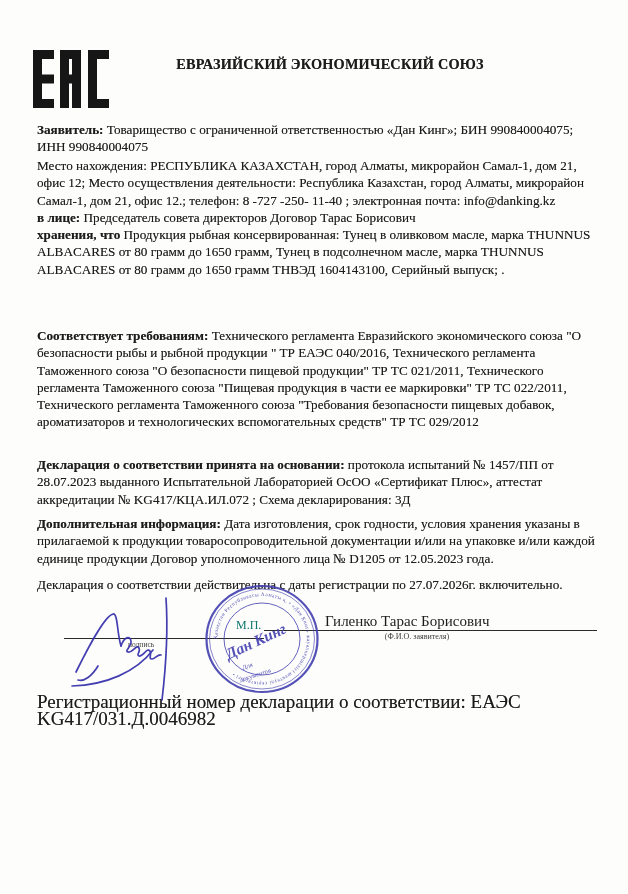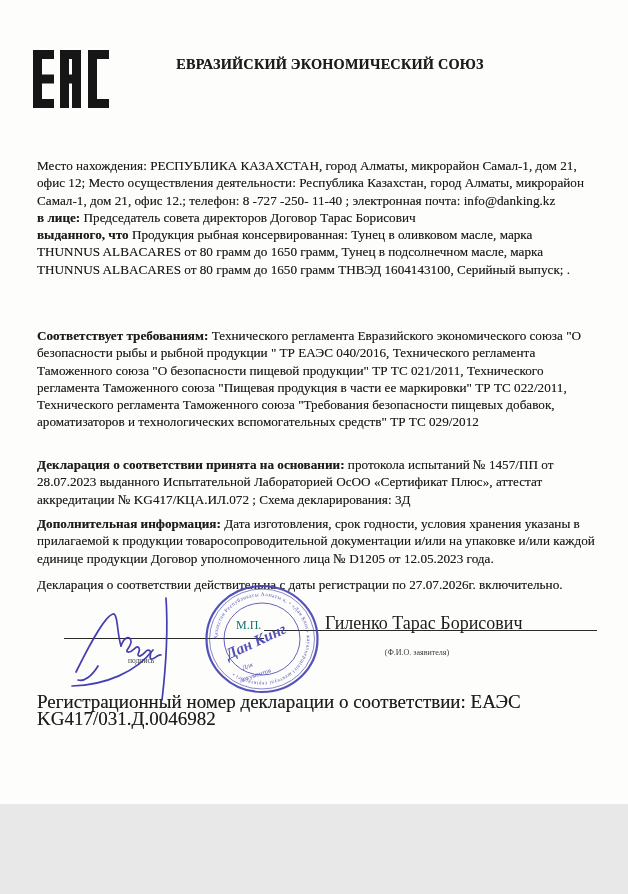--- a/index.html
+++ b/index.html
@@ -1,37 +1,37 @@
 <!DOCTYPE html>
 <html><head>
 <meta charset="utf-8">
 <style>
   html,body{margin:0;padding:0;background:#e8e8e8;}
   .page{
-    position:relative;width:628px;height:804px;margin:0 auto;
+    position:relative;width:628px;height:894px;margin:0 auto;
     background:#fdfdfb;overflow:hidden;
     font-family:"Liberation Serif","DejaVu Serif",serif;
     color:#1c1c1c;
   }
   .par{
     position:absolute;left:37px;width:561px;
     font-size:13.2px;line-height:17.3px;
     text-shadow:0 0 .35px rgba(45,45,45,.55);
   }
   .par b{font-weight:bold;}
   .doc-title{
     position:absolute;left:130px;top:54px;width:400px;
     text-align:center;font-weight:bold;font-size:14.3px;line-height:21.5px;
     letter-spacing:.2px;text-shadow:0 0 .4px rgba(30,30,30,.6);
   }
   .eac-logo{position:absolute;left:33px;top:50px;}
   .sig-line{position:absolute;border-top:1.4px solid #2a2a2a;}
-  .caption{position:absolute;color:#3a3a3a;margin-top:16px;}
+  .caption{position:absolute;color:#3a3a3a;}
   .mp-label{position:absolute;left:236px;top:618px;font-size:12px;color:#0f766e;z-index:6;}
-  .applicant-name{position:absolute;left:325px;top:613px;font-size:18px;z-index:6;}
+  .applicant-name{position:absolute;left:325px;top:613px;font-size:15px;z-index:6;}
   .name-caption{left:362px;top:632px;width:110px;text-align:center;font-size:8px;z-index:6;}
   .sign-caption{left:128px;top:640px;font-size:7.5px;z-index:1;}
   .stamp{position:absolute;left:204px;top:584px;z-index:3;opacity:.92;}
   .signature{position:absolute;left:58px;top:586px;z-index:5;}
   .footer-par{position:absolute;left:37px;font-size:19px;line-height:17.3px;
     text-shadow:0 0 .35px rgba(45,45,45,.55);}
 </style>
 </head>
 <body>
 
@@ -55,32 +55,36 @@
         <rect x="55" y="0" width="21" height="9"></rect>
         <rect x="55" y="49" width="21" height="9"></rect>
       </g>
     </svg>
   </div>
 
   <div class="doc-title">
     <div>ЕВРАЗИЙСКИЙ ЭКОНОМИЧЕСКИЙ СОЮЗ</div>
   </div>
 
+  <div class="par" style="top:121px">
+    <b>Заявитель:</b>
+    <span>Товарищество с ограниченной ответственностью «Дан Кинг»; БИН 990840004075; ИНН 990840004075</span>
+  </div>
 
   <div class="par" style="top:157px">
     <span>Место нахождения: РЕСПУБЛИКА КАЗАХСТАН, город Алматы, микрорайон Самал-1, дом 21, офис 12; Место осуществления деятельности: Республика Казахстан, город Алматы, микрорайон Самал-1, дом 21, офис 12.; телефон: 8 -727 -250- 11-40 ; электронная почта: info@danking.kz</span>
   </div>
 
   <div class="par" style="top:209px">
     <b>в лице:</b>
     <span>Председатель совета директоров  Договор Тарас Борисович</span>
   </div>
 
   <div class="par" style="top:226px">
-    <b>выданного, что</b>
+    <b>хранения, что</b>
     <span>Продукция рыбная консервированная: Тунец в оливковом масле, марка THUNNUS ALBACARES от 80 грамм до 1650 грамм, Тунец в подсолнечном масле, марка THUNNUS ALBACARES от 80 грамм до 1650 грамм ТНВЭД 1604143100, Серийный выпуск; .</span>
   </div>
 
 
 
   <div class="par" style="top:327px">
     <b>Соответствует требованиям:</b>
     <span>Технического регламента Евразийского экономического союза "О безопасности рыбы и рыбной продукции " ТР ЕАЭС 040/2016, Технического регламента Таможенного союза "О безопасности пищевой продукции" ТР ТС 021/2011, Технического регламента Таможенного союза "Пищевая продукция в части ее маркировки" ТР ТС 022/2011, Технического регламента Таможенного союза "Требования безопасности пищевых добавок, ароматизаторов и технологических вспомогательных средств" ТР ТС 029/2012</span>
   </div>
 

